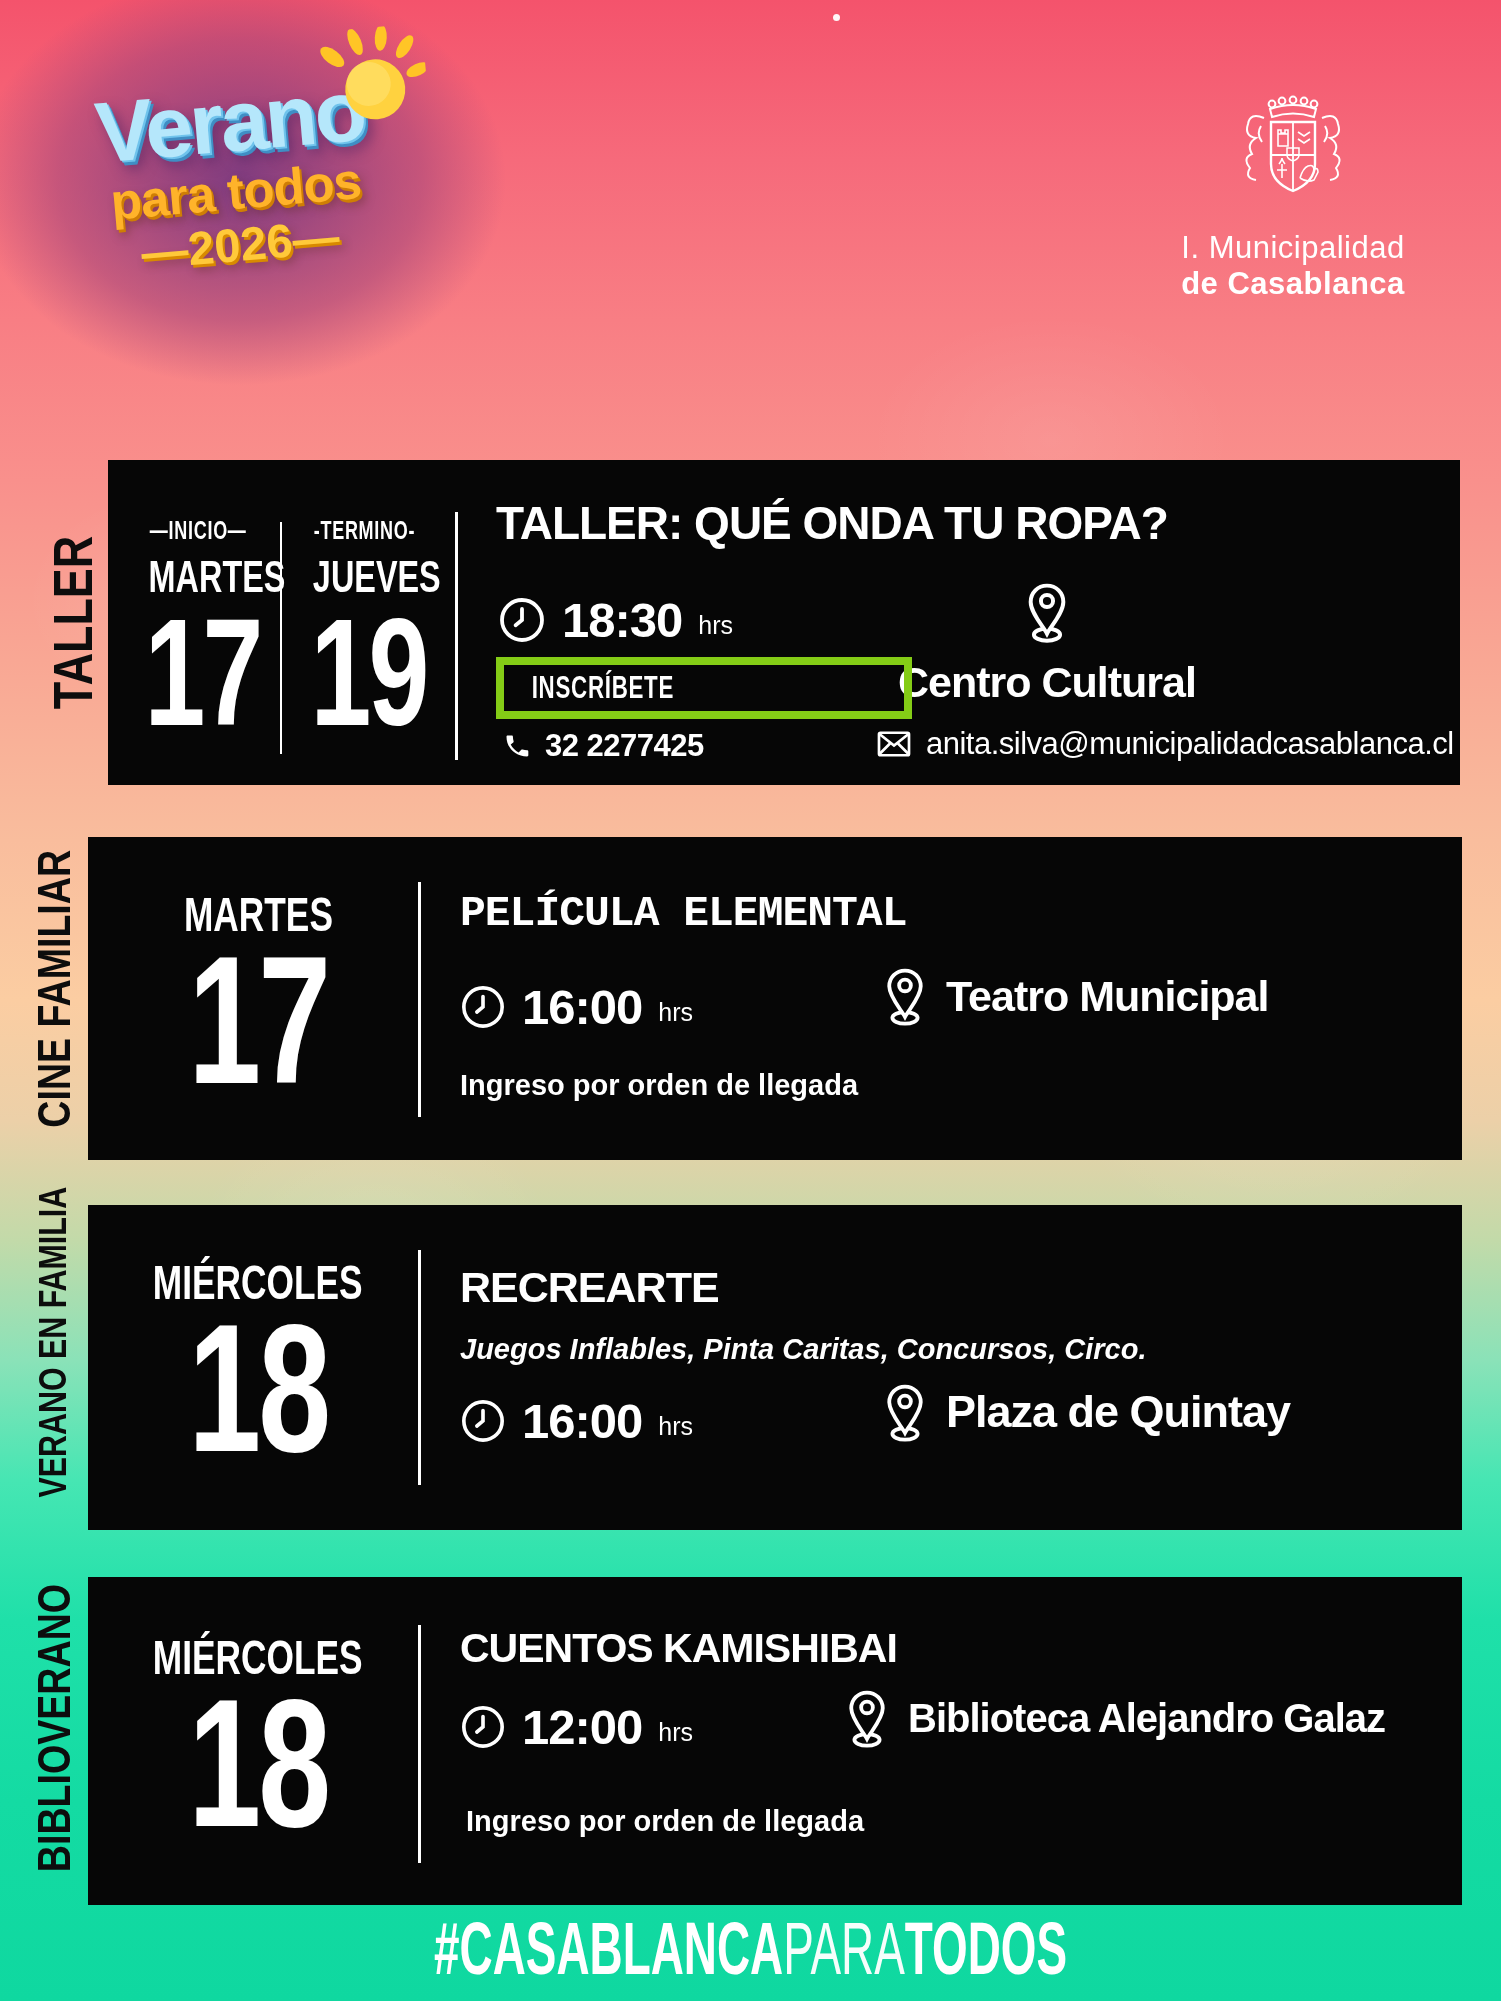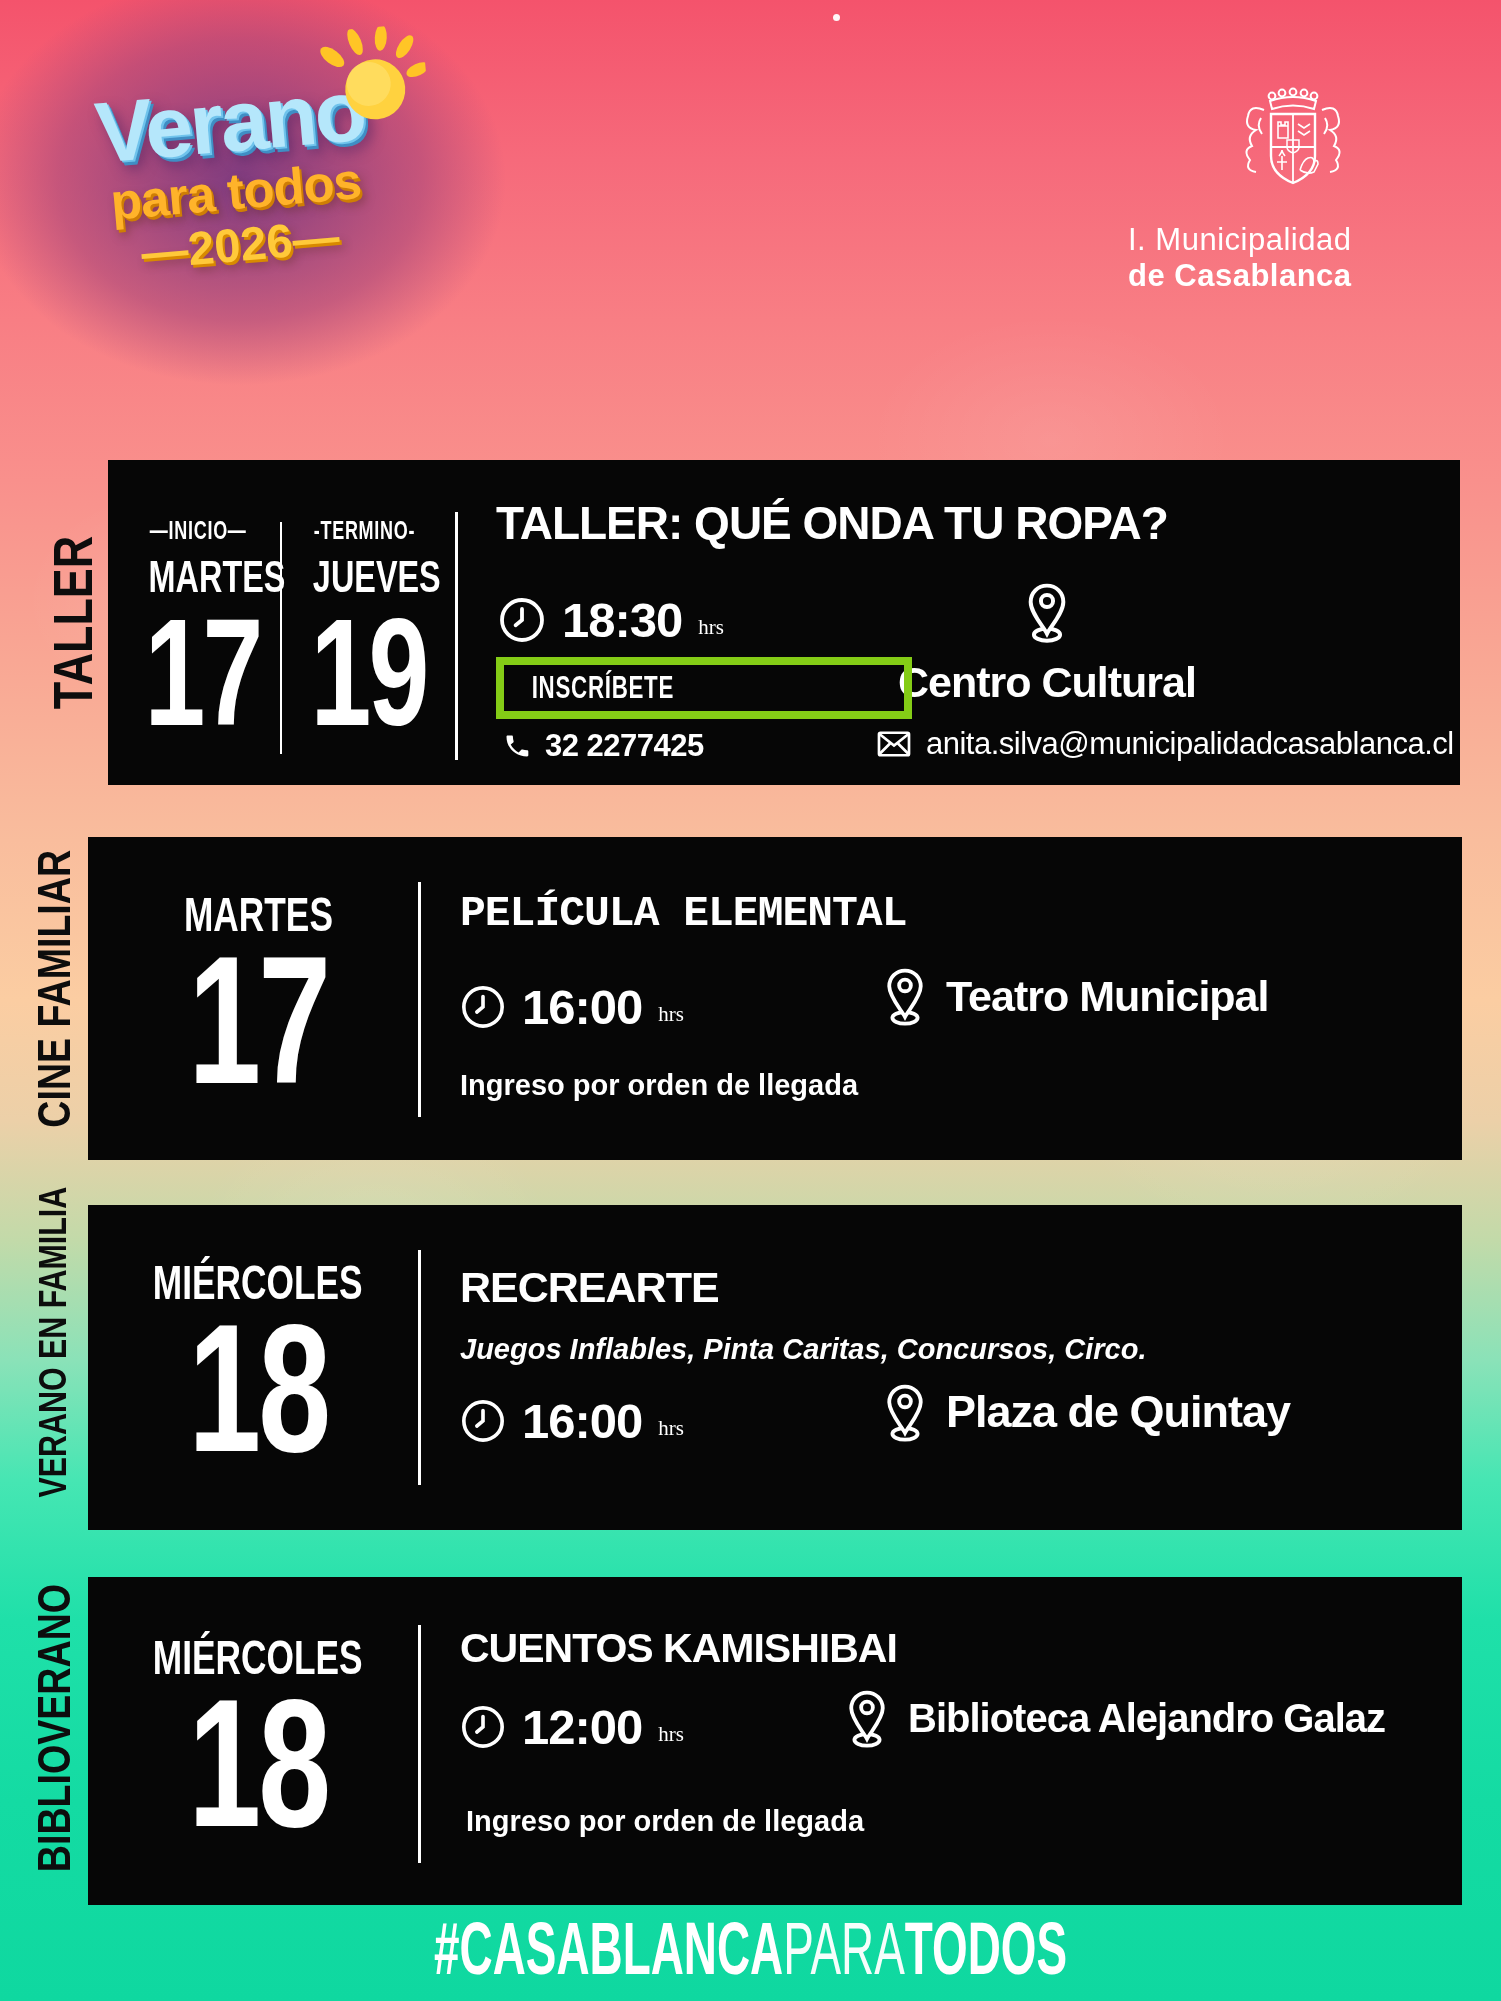--- a/index.html
+++ b/index.html
@@ -30,36 +30,36 @@
   #logo{position:absolute; left:48px; top:78px; width:372px; text-align:center; transform:rotate(-5deg);}
   .logo-verano{font-size:86px; font-weight:700; letter-spacing:-3px; color:#b5e7fb;
     text-shadow:2px 2px 0 #6fc3ec, 4px 5px 0 #3f8ec4, 7px 9px 14px rgba(62,28,92,.55); line-height:1;}
   .logo-para{font-size:51px; font-weight:700; letter-spacing:-1px; color:#ffb32a; margin-top:2px;
     text-shadow:2px 3px 0 #cf7e04, 4px 6px 10px rgba(92,40,24,.5); line-height:1;}
   .logo-year{font-size:47px; font-weight:700; color:#ffc93a; margin-top:4px;
     text-shadow:2px 3px 0 #d88a00, 4px 6px 10px rgba(92,40,24,.45); line-height:1;}
   #sun{position:absolute; right:-14px; top:-38px;}
 
   
-  #muni{position:absolute; left:1128px; top:84px; width:330px; text-align:left;}
+  #muni{position:absolute; left:1128px; top:92px; width:330px; text-align:center;}
   #muni svg{display:block; margin:0 auto 10px auto;}
   .muni-l1{font-size:31px; font-weight:400; letter-spacing:.5px;}
   .muni-l2{font-size:31px; font-weight:700; letter-spacing:.5px;}
 
   
   .cond{display:inline-block; transform:scaleX(.72); transform-origin:center;}
   .cond-l{display:inline-block; transform:scaleX(.72); transform-origin:left center;}
   .card{position:absolute; background:#060606;}
   .vlabel{position:absolute; color:#0d0d0d; font-weight:700;
     writing-mode:vertical-rl; text-align:center; white-space:nowrap;
     transform:rotate(180deg) scaleY(.8); transform-origin:center;}
   .vdiv{position:absolute; background:#fff;}
   .time-row{position:absolute; display:flex; align-items:center; gap:16px;text-align:right;}
   .time-big{font-size:49px; font-weight:700; letter-spacing:-1px;}
-  .time-unit{font-size:21px; font-weight:400; align-self:flex-end; padding-bottom:8px;font-family:Liberation Serif, serif;}
+  .time-unit{font-size:25px; font-weight:400; align-self:flex-end; padding-bottom:8px;}
   .loc-row{position:absolute; display:flex; align-items:center; gap:14px;}
   .loc-name{font-size:43px; font-weight:700; letter-spacing:-1px;}
   .card-title{position:absolute; font-weight:700; letter-spacing:-1px;}
   .note{position:absolute; font-size:29px; font-weight:700;}
   .datecol{position:absolute; text-align:center;}
   .day{font-size:49px; font-weight:700; line-height:1.05;}
   .bignum{font-size:182px; font-weight:700; line-height:.88; letter-spacing:-4px;}
 
   
   #card1{left:108px; top:460px; width:1352px; height:325px;}

